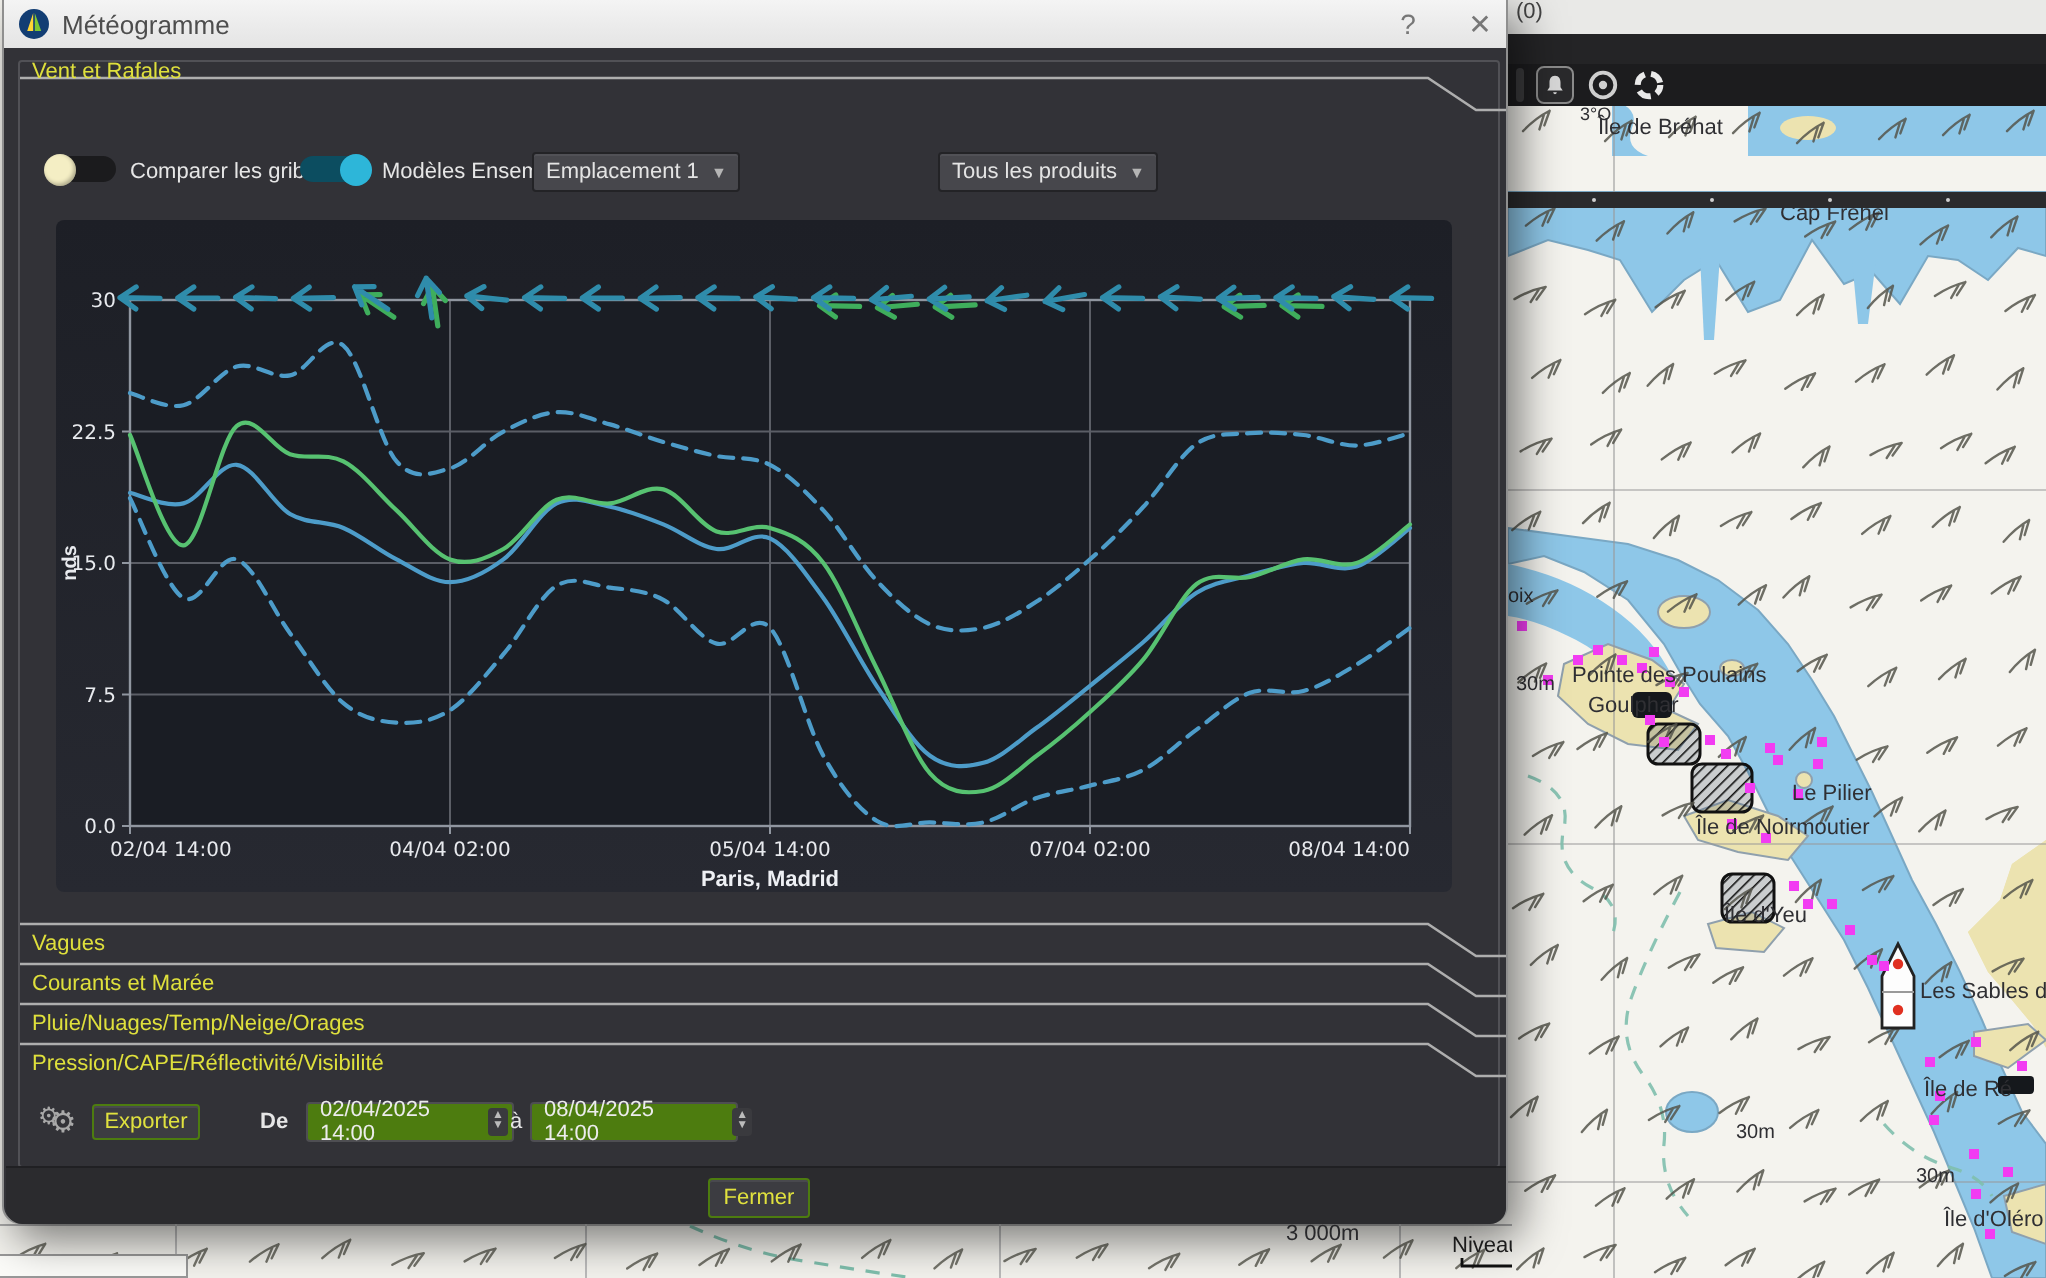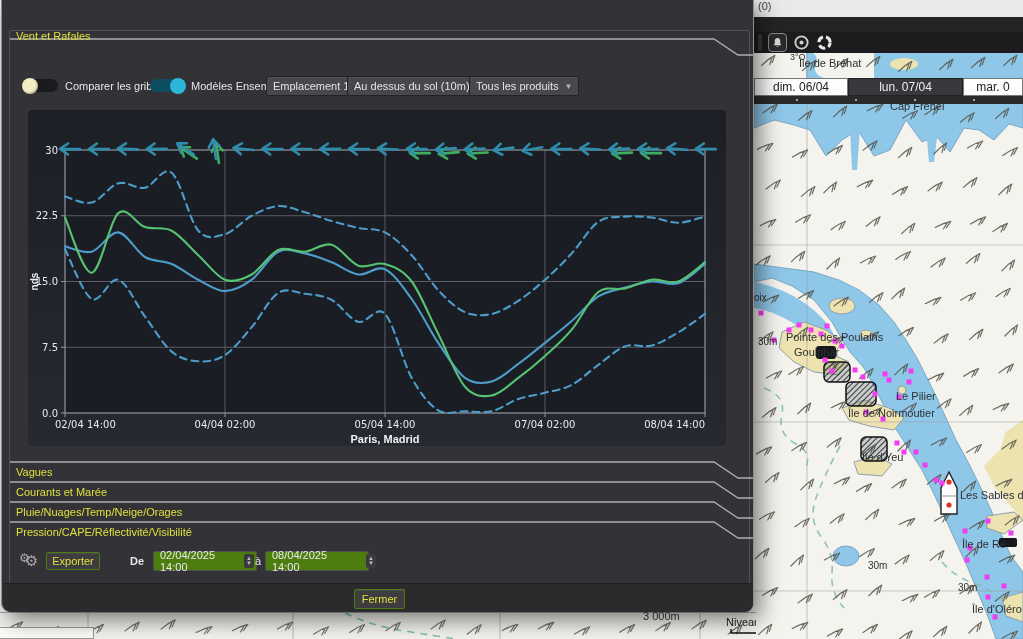--- a/index.html
+++ b/index.html
@@ -625,60 +625,55 @@
           <circle cx="9" cy="9" r="2.2" fill="#cfcfcf"></circle>
         </svg>
     </div>
     <div>
       <svg width="17" height="17" viewBox="0 0 18 18">
           <circle cx="9" cy="9" r="6" fill="none" stroke="#eaeaea" stroke-width="3.2" stroke-dasharray="7 3.4" stroke-dashoffset="2"></circle>
         </svg>
     </div>
   </div>
 
-  <div class="abs timeline">
-    <div class="tl-seg" style="width:94px;">
-        <span>dim. 06/04</span>
-      </div>
-    <div class="tl-seg active" style="width:115px;">
-        <span>lun. 07/04</span>
-      </div>
-    <div class="tl-seg" style="width:60px;">
-        <span>mar. 0</span>
-      </div>
-  </div>
   <div class="abs tl-dots">
     <i style="left:42px"></i>
       <i style="left:101px"></i>
       <i style="left:160px"></i>
       <i style="left:219px"></i>
   </div>
 
   <div class="abs dialog">
 
+    <div class="abs titlebar">
+      <svg width="16" height="16" viewBox="0 0 16 16" style="margin-left:7px;">
+        <circle cx="8" cy="8" r="7.5" fill="#123d73"></circle>
+        <path d="M7.6,2.5 L4.6,11.5 L7.6,11.5 Z" fill="#ffd633"></path>
+        <path d="M8.4,2.5 L11.6,11.5 L8.4,11.5 Z" fill="#7ec832"></path>
+      </svg>
+      <span class="title">Météogramme</span>
+      <span class="tb-btn" style="left:690px;">?</span>
+      <span class="tb-btn" style="left:726px;">✕</span>
+    </div>
 
     <div class="abs panelborder"></div>
 
     <svg class="tabline" style="top:38px;" width="745" height="20" viewBox="0 0 745 20">
       <path d="M1,1 H705 L729,17 H744" fill="none" stroke="#aeaeae" stroke-width="1.3"></path>
     </svg>
     <div class="sec-label" style="left:14px;top:30px;">Vent et Rafales</div>
 
     <div class="abs" style="left:22px;top:78px;">
       <span class="toggle tgl-off"><span class="knob"></span></span><span class="tgl-label">Comparer les gribs</span>
     </div>
     <div class="abs" style="left:148px;top:78px;">
       <span class="toggle tgl-on"><span class="knob"></span></span><span class="tgl-label">Modèles Ensemble</span>
     </div>
     <div class="dropdown" style="left:264px;top:76px;">
       <span>Emplacement 1</span>
-        <span class="caret">▼</span>
-    </div>
-    <div class="dropdown" style="left:345px;top:76px;">
-      <span>Au dessus du sol (10m)</span>
         <span class="caret">▼</span>
     </div>
     <div class="dropdown" style="left:467px;top:76px;">
       <span>Tous les produits</span>
         <span class="caret">▼</span>
     </div>
 
     <div class="abs chartpanel">
       <svg id="chart-svg" width="698" height="336" viewBox="0 0 698 336">
           <rect x="37" y="40" width="640" height="263" fill="#1a1d24"></rect>

